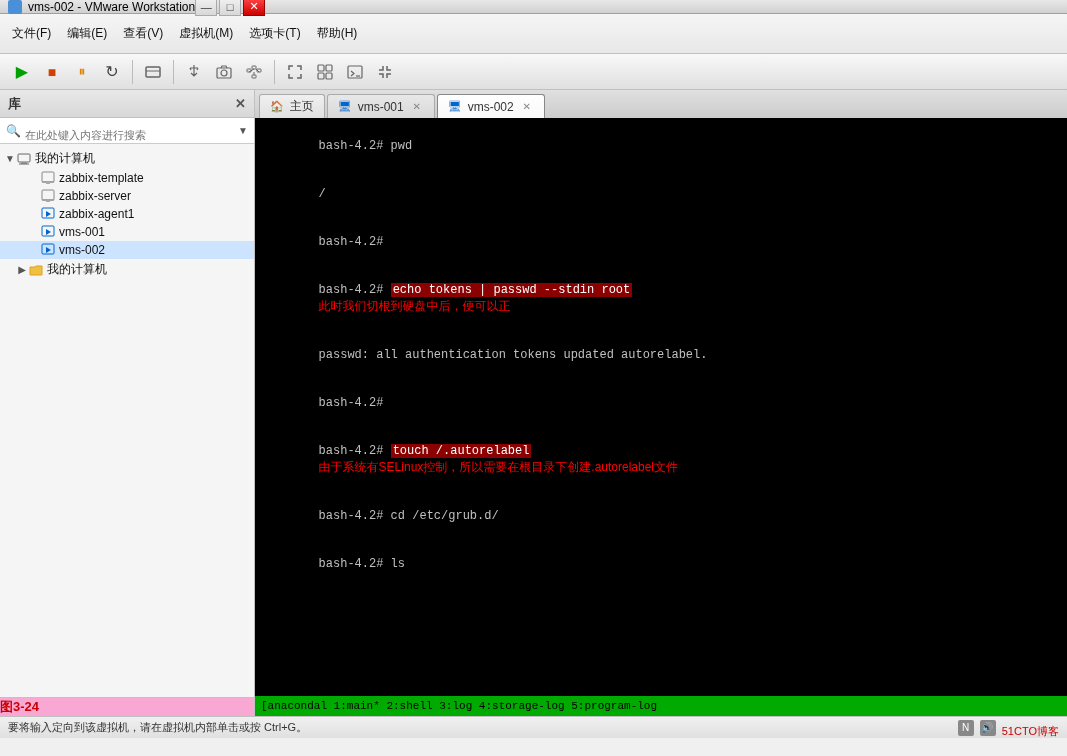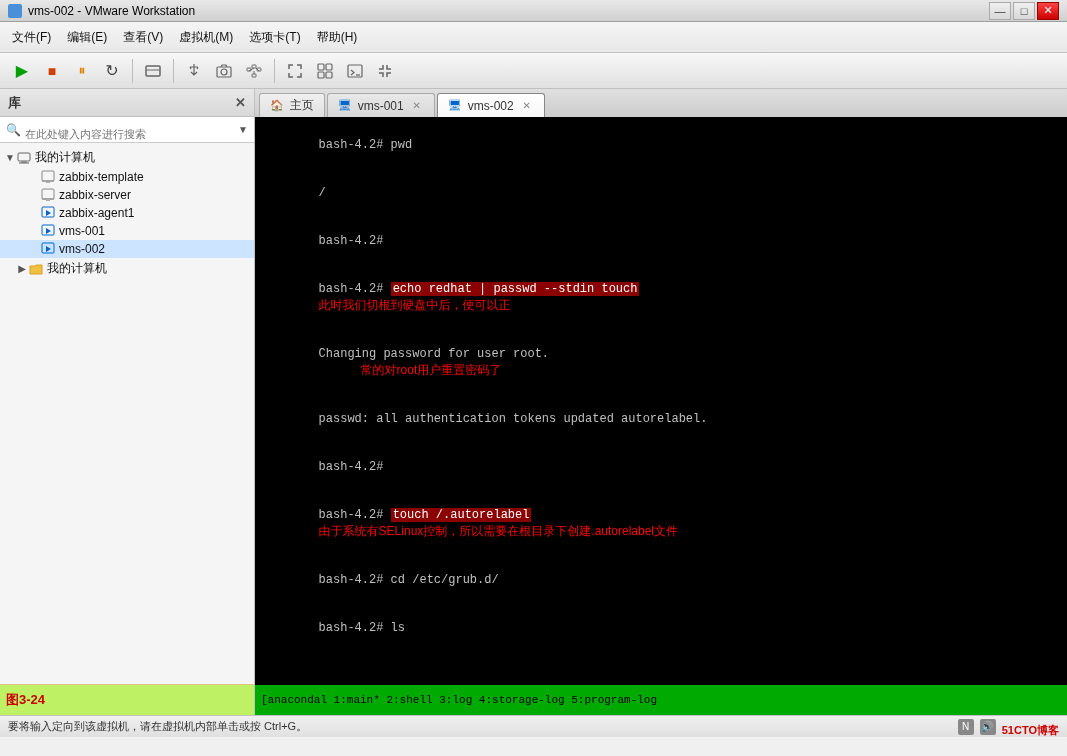--- a/index.html
+++ b/index.html
@@ -1,26 +1,26 @@
 <!DOCTYPE html>
 <html><head>
   <meta charset="utf-8">
   <style>
     * { margin: 0; padding: 0; box-sizing: border-box; }
     body { width: 1067px; height: 756px; font-family: 'Segoe UI', Arial, sans-serif; font-size: 12px; background: #f0f0f0; overflow: hidden; }
 
     
     #titlebar {
-      height: 22px;
+      height: 14px;
       background: linear-gradient(to bottom, #e8e8e8, #d0d0d0);
       border-bottom: 1px solid #a0a0a0;
       display: flex;
       align-items: center;
       padding: 0 8px;
-      justify-content: space-between;
+      justify-content: flex-start;
     }
     #titlebar-left {
       display: flex;
       align-items: center;
       gap: 6px;
     }
     #titlebar-icon {
       width: 14px; height: 14px;
       background: #4a90d9;
       border-radius: 2px;
@@ -34,26 +34,26 @@
       display: flex; align-items: center; justify-content: center;
       font-size: 11px; cursor: pointer;
       border: 1px solid #aaa;
       background: linear-gradient(to bottom, #f0f0f0, #d8d8d8);
       color: #333;
     }
     .win-btn.close { background: linear-gradient(to bottom, #f44, #c00); color: white; border-color: #900; }
 
     
     #menubar {
-      height: 16px;
+      height: 40px;
       background: linear-gradient(to bottom, #f5f5f5, #e8e8e8);
       border-bottom: 1px solid #c0c0c0;
       display: flex;
       align-items: center;
-      padding: 15px 4px;
+      padding: 0 4px;
     }
     .menu-item {
       padding: 2px 8px;
       font-size: 12px;
       color: #111;
       cursor: pointer;
     }
 
     
     #toolbar {
@@ -133,22 +133,21 @@
       cursor: pointer;
       font-size: 12px;
       color: #111;
     }
     .tree-expand { display: inline-block; width: 12px; text-align: center; font-size: 10px; color: #555; }
     .tree-icon { width: 16px; height: 14px; margin-right: 3px; display: inline-flex; align-items: center; justify-content: center; font-size: 11px; }
     .tree-label { font-size: 12px; }
 
     
     #sidebar-bottom {
-      padding: 6px;
-      background: #bef264;
+      background: #f9a8d4;
       border-top: 1px solid #e0c080;
     }
     #figure-label {
       color: #cc0000;
       font-weight: bold;
       font-size: 13px;
     }
 
     
     #content-area {
@@ -217,21 +216,21 @@
       padding: 0 2px;
     }
     .term-annotation {
       color: #ff0000;
       font-family: 'SimHei', Arial, sans-serif;
       font-size: 13px;
     }
 
     
     #term-status {
-      height: 30px;
+      height: 20px;
       background: #00aa00;
       display: flex;
       align-items: center;
       padding: 0 6px;
       font-family: 'Courier New', monospace;
       font-size: 11px;
       color: #000;
     }
 
     
@@ -465,28 +464,24 @@
 
       <div class="term-line">
         <span style="color:#c0c0c0;">/</span>
       </div>
 
       <div class="term-line">
         <span class="term-prompt">bash-4.2#</span>
       </div>
 
       <div class="term-line" style="position:relative;">
-        <span class="term-prompt">bash-4.2# </span><span class="cmd-highlight">echo redhat | passwd --stdin touch</span>
+        <span class="term-prompt">bash-4.2# </span><span class="cmd-highlight">echo tokens | passwd --stdin root</span>
         <span class="term-annotation" style="font-size:12px;">此时我们切根到硬盘中后，便可以正</span>
       </div>
 
-      <div class="term-line">
-        <span style="color:#c0c0c0;">Changing password for user root.</span>
-        <span class="term-annotation" style="margin-left:42px; font-size:12px;">常的对root用户重置密码了</span>
-      </div>
 
       <div class="term-line">
         <span style="color:#c0c0c0;">passwd: all authentication tokens updated autorelabel.</span>
       </div>
 
       <div class="term-line">
         <span class="term-prompt">bash-4.2#</span>
       </div>
 
       <div class="term-line">
@@ -509,15 +504,15 @@
       <span>[anacondal 1:main* 2:shell  3:log  4:storage-log  5:program-log</span>
     </div>
   </div>
 </div>
 
 <div id="status-bar">
   <span id="status-left">要将输入定向到该虚拟机，请在虚拟机内部单击或按 Ctrl+G。</span>
   <div id="status-right">
     <div class="status-icon">N</div>
     <div class="status-icon">🔊</div>
-    <span style="font-size:11px; color:#cc0000; font-weight:bold;margin-top:8px;">51CTO博客</span>
+    <span style="font-size:11px; color:#cc0000; font-weight:normal;margin-top:8px;">51CTO博客</span>
   </div>
 </div>
 
 </body></html>

